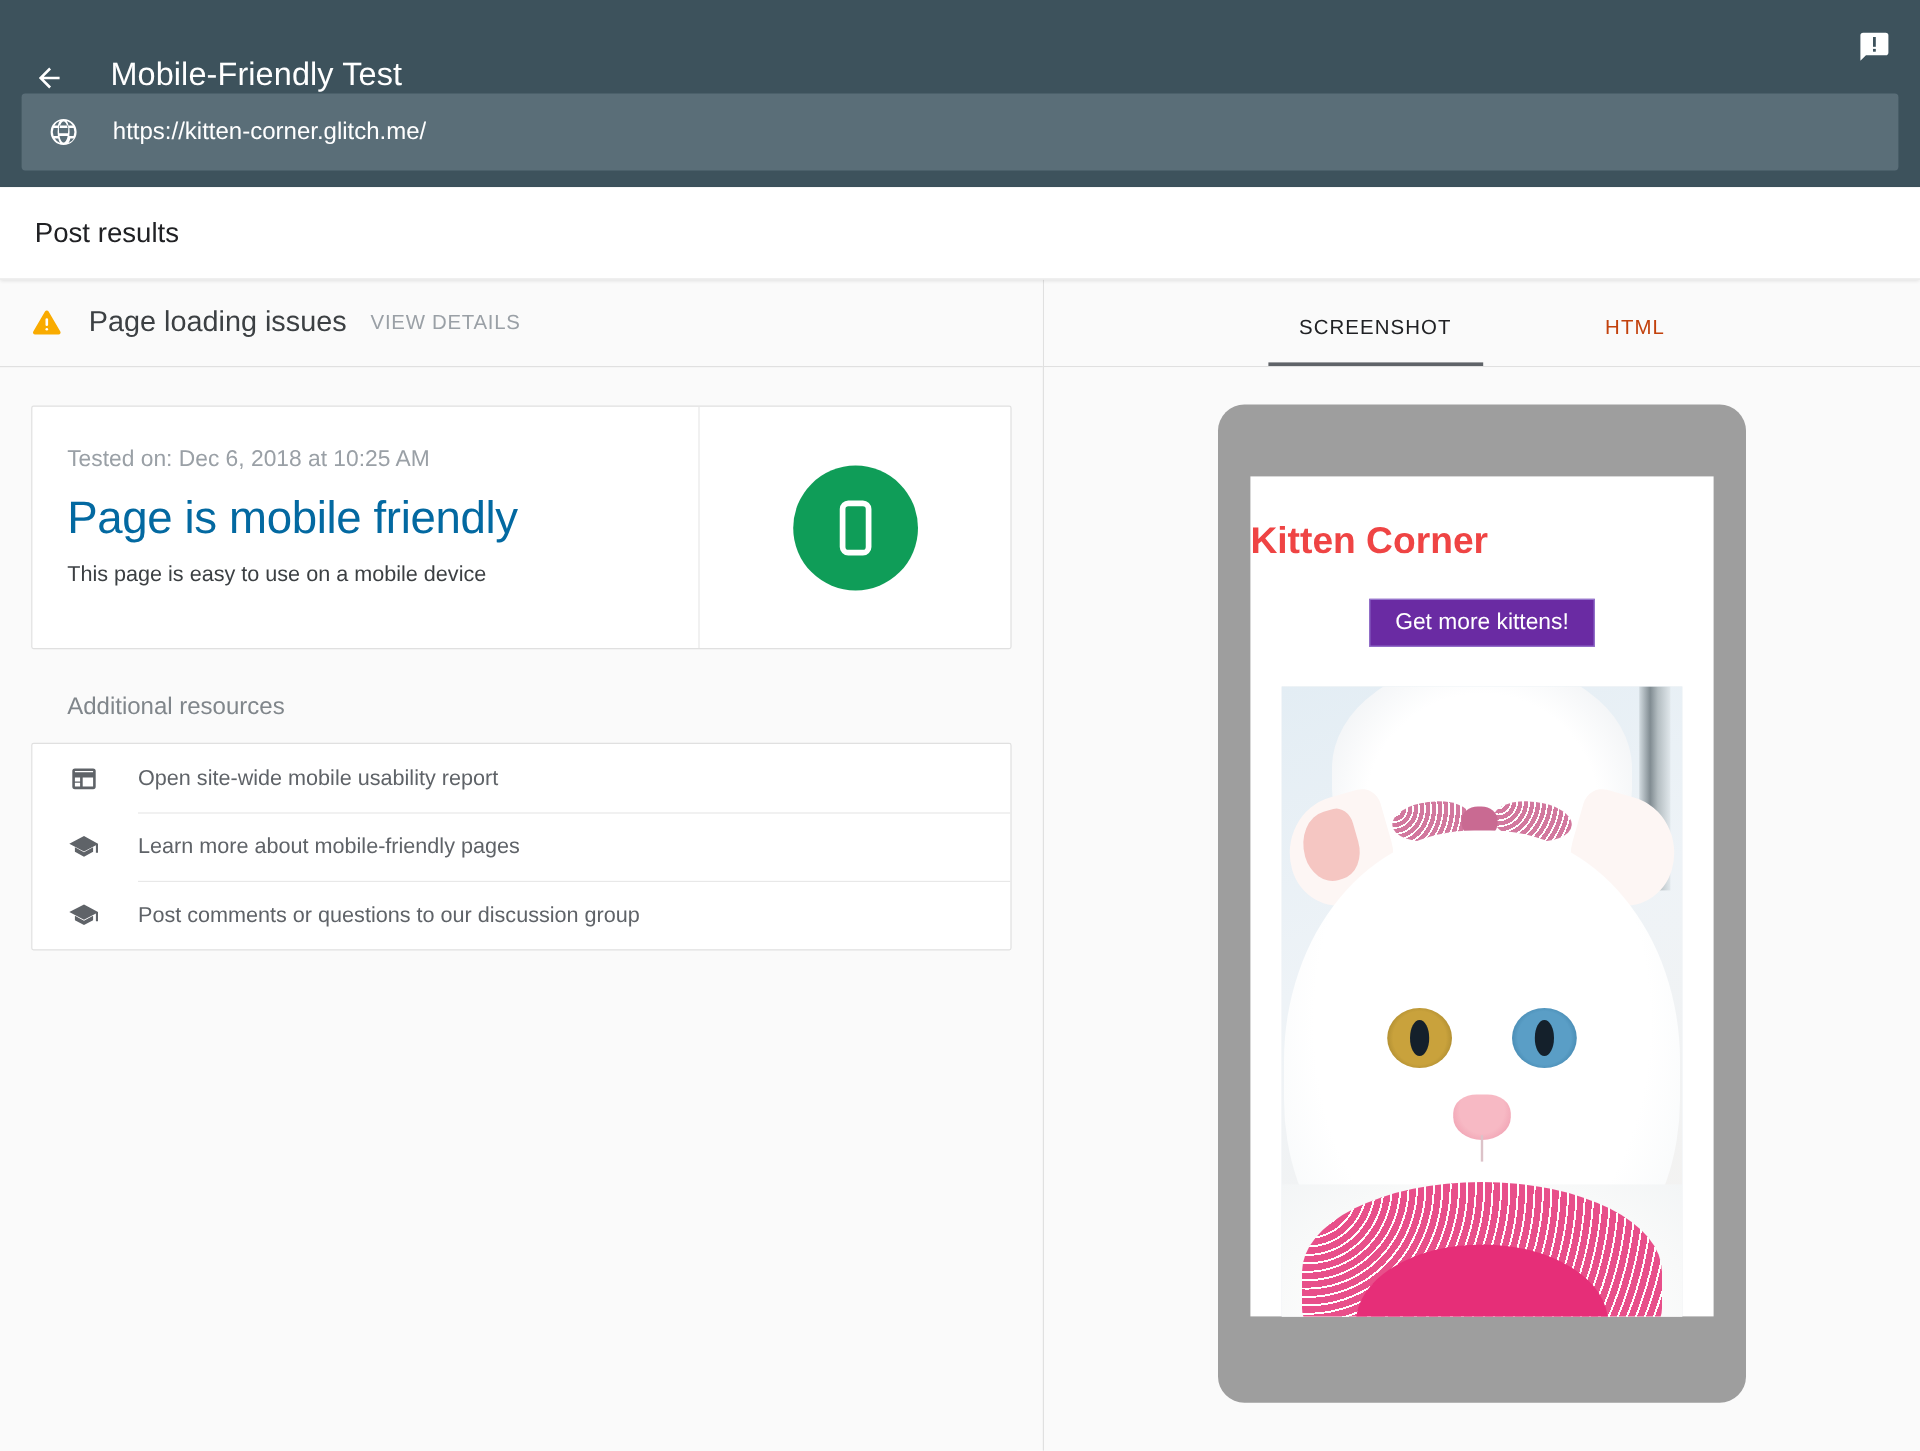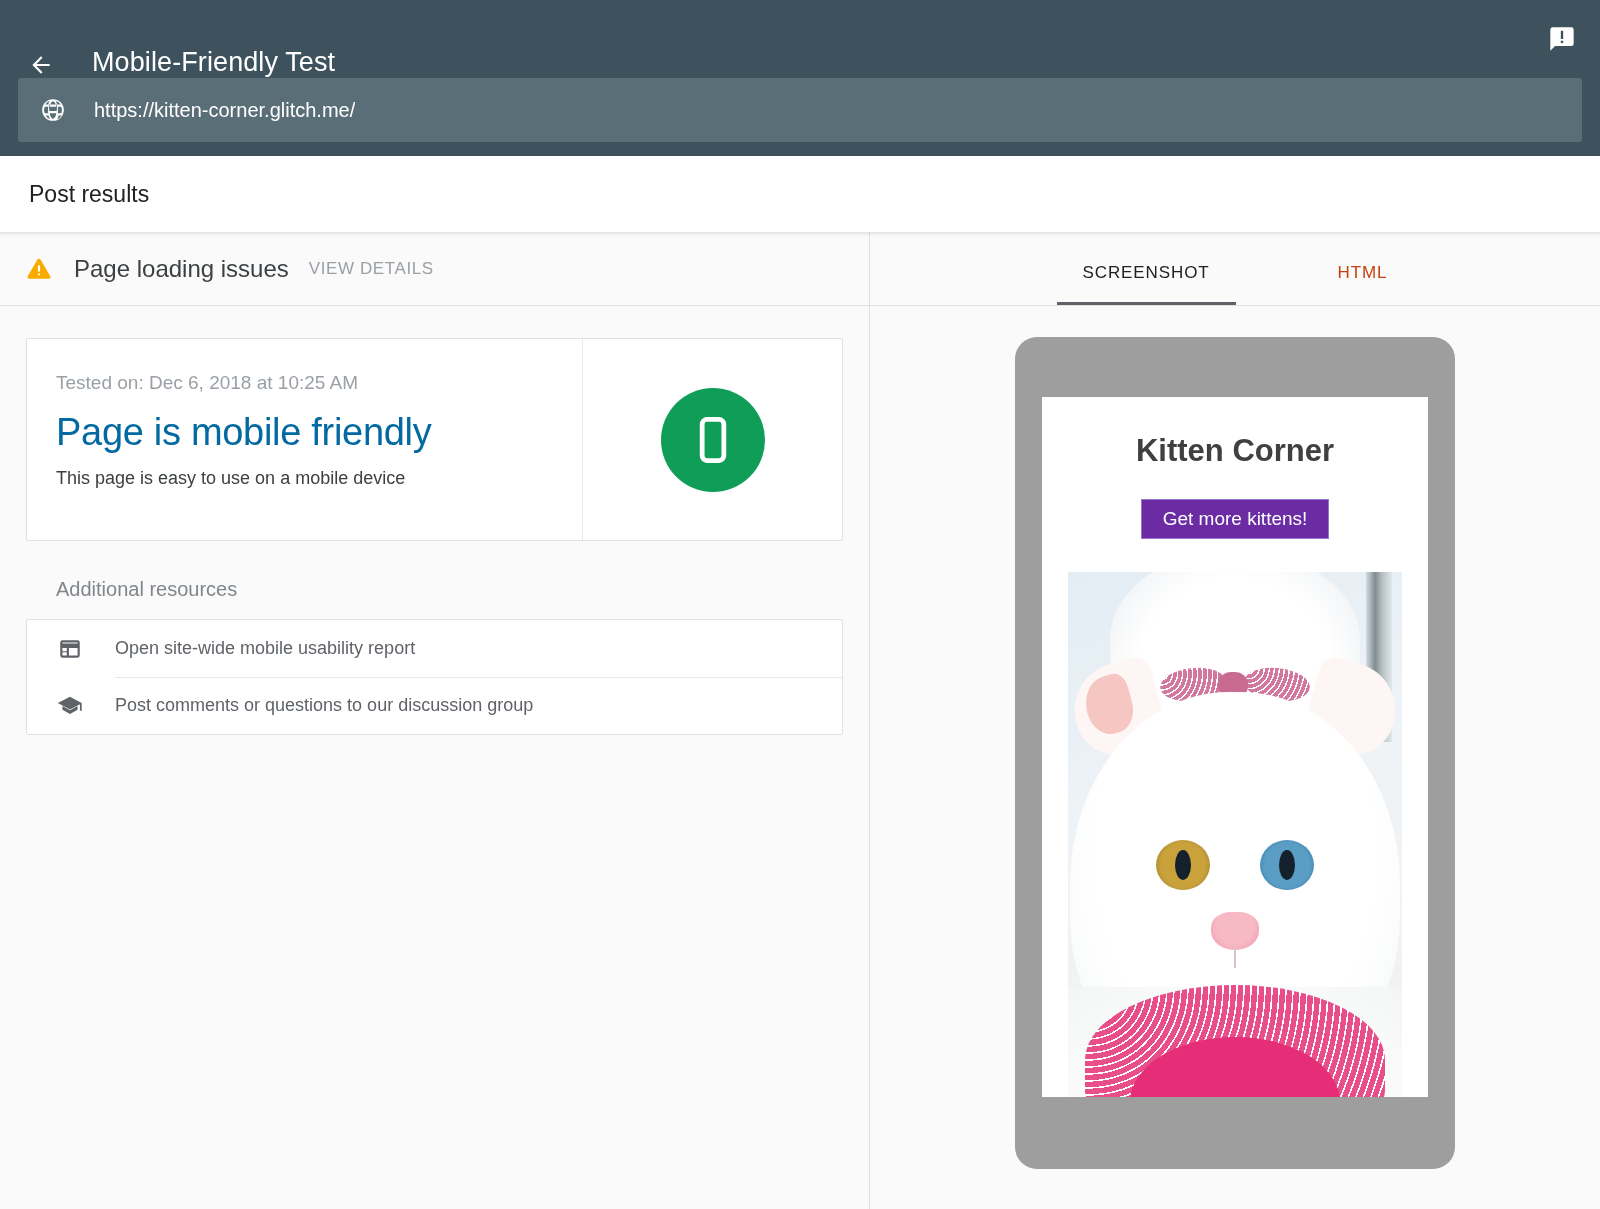--- a/index.html
+++ b/index.html
@@ -98,21 +98,21 @@
   .tab.active { color: #202124; }
   .tab.active::after { content: ""; position: absolute; left: 0; right: 0; bottom: 0; height: 3px; background: #5f6368; }
   .tabs-gap { width: 76px; }
 
   .preview-area { flex: 1 1 auto; display: flex; justify-content: center; padding-top: 31px; background: #fafafa; }
   .phone {
     width: 440px; height: 832px; background: #9e9e9e; border-radius: 22px;
     padding: 60px 27px 0 27px;
   }
   .phone-screen { width: 100%; height: 700px; background: #ffffff; overflow: hidden; position: relative; }
-  .kc-title { text-align: center; font-size: 31px; font-weight: bold; color: #404040; margin-top: 36px; font-family: "Liberation Sans", sans-serif; }
+  .kc-title { font-size: 31px; font-weight: bold; color: #ef4444; margin-top: 36px; font-family: "Liberation Sans", sans-serif; }
   .kc-btn-wrap { text-align: center; margin-top: 30px; }
   .kc-btn {
     display: inline-block; background: #6a2ba3; color: #ffffff; font-size: 19px;
     padding: 8px 21px; border: 1px solid #9575cd; cursor: pointer;
   }
   .kc-photo { margin: 33px 26px 0 26px; height: 535px; overflow: hidden; position: relative; background: #e9eef2; }
 
   
   .kphoto-bg { position: absolute; inset: 0; background: linear-gradient(160deg,#e3edf4 0%,#eef3f7 40%,#f5f2ef 100%); }
   .kphoto-bar { position: absolute; right: 10px; top: 0; width: 26px; height: 170px;
@@ -223,20 +223,29 @@
 
           <div class="resource-row">
             <div class="res-icon">
               <svg width="26" height="26" viewBox="0 0 24 24" aria-hidden="true">
                 <path fill="#5f6368" d="M19 4H5a2 2 0 0 0-2 2v12a2 2 0 0 0 2 2h14a2 2 0 0 0 2-2V6a2 2 0 0 0-2-2zm0 3H5V6h14v1zm-8 4h8v7h-8v-7zm-6 0h4v3H5v-3zm0 4h4v3H5v-3z"></path>
               </svg>
             </div>
             <div class="res-label">Open site-wide mobile usability report</div>
           </div>
 
+          <div class="resource-row">
+            <div class="res-icon">
+              <svg width="28" height="28" viewBox="0 0 24 24" aria-hidden="true">
+                <path fill="#5f6368" d="M12 4 1.5 9.5 12 15l8.5-4.45V16H22V9.5L12 4z"></path>
+                <path fill="#5f6368" d="M5.5 12.1v3.2L12 18.8l6.5-3.5v-3.2L12 15.6l-6.5-3.5z"></path>
+              </svg>
+            </div>
+            <div class="res-label">Learn more about mobile-friendly pages</div>
+          </div>
 
           <div class="resource-row">
             <div class="res-icon">
               <svg width="28" height="28" viewBox="0 0 24 24" aria-hidden="true">
                 <path fill="#5f6368" d="M12 4 1.5 9.5 12 15l8.5-4.45V16H22V9.5L12 4z"></path>
                 <path fill="#5f6368" d="M5.5 12.1v3.2L12 18.8l6.5-3.5v-3.2L12 15.6l-6.5-3.5z"></path>
               </svg>
             </div>
             <div class="res-label">Post comments or questions to our discussion group</div>
           </div>

